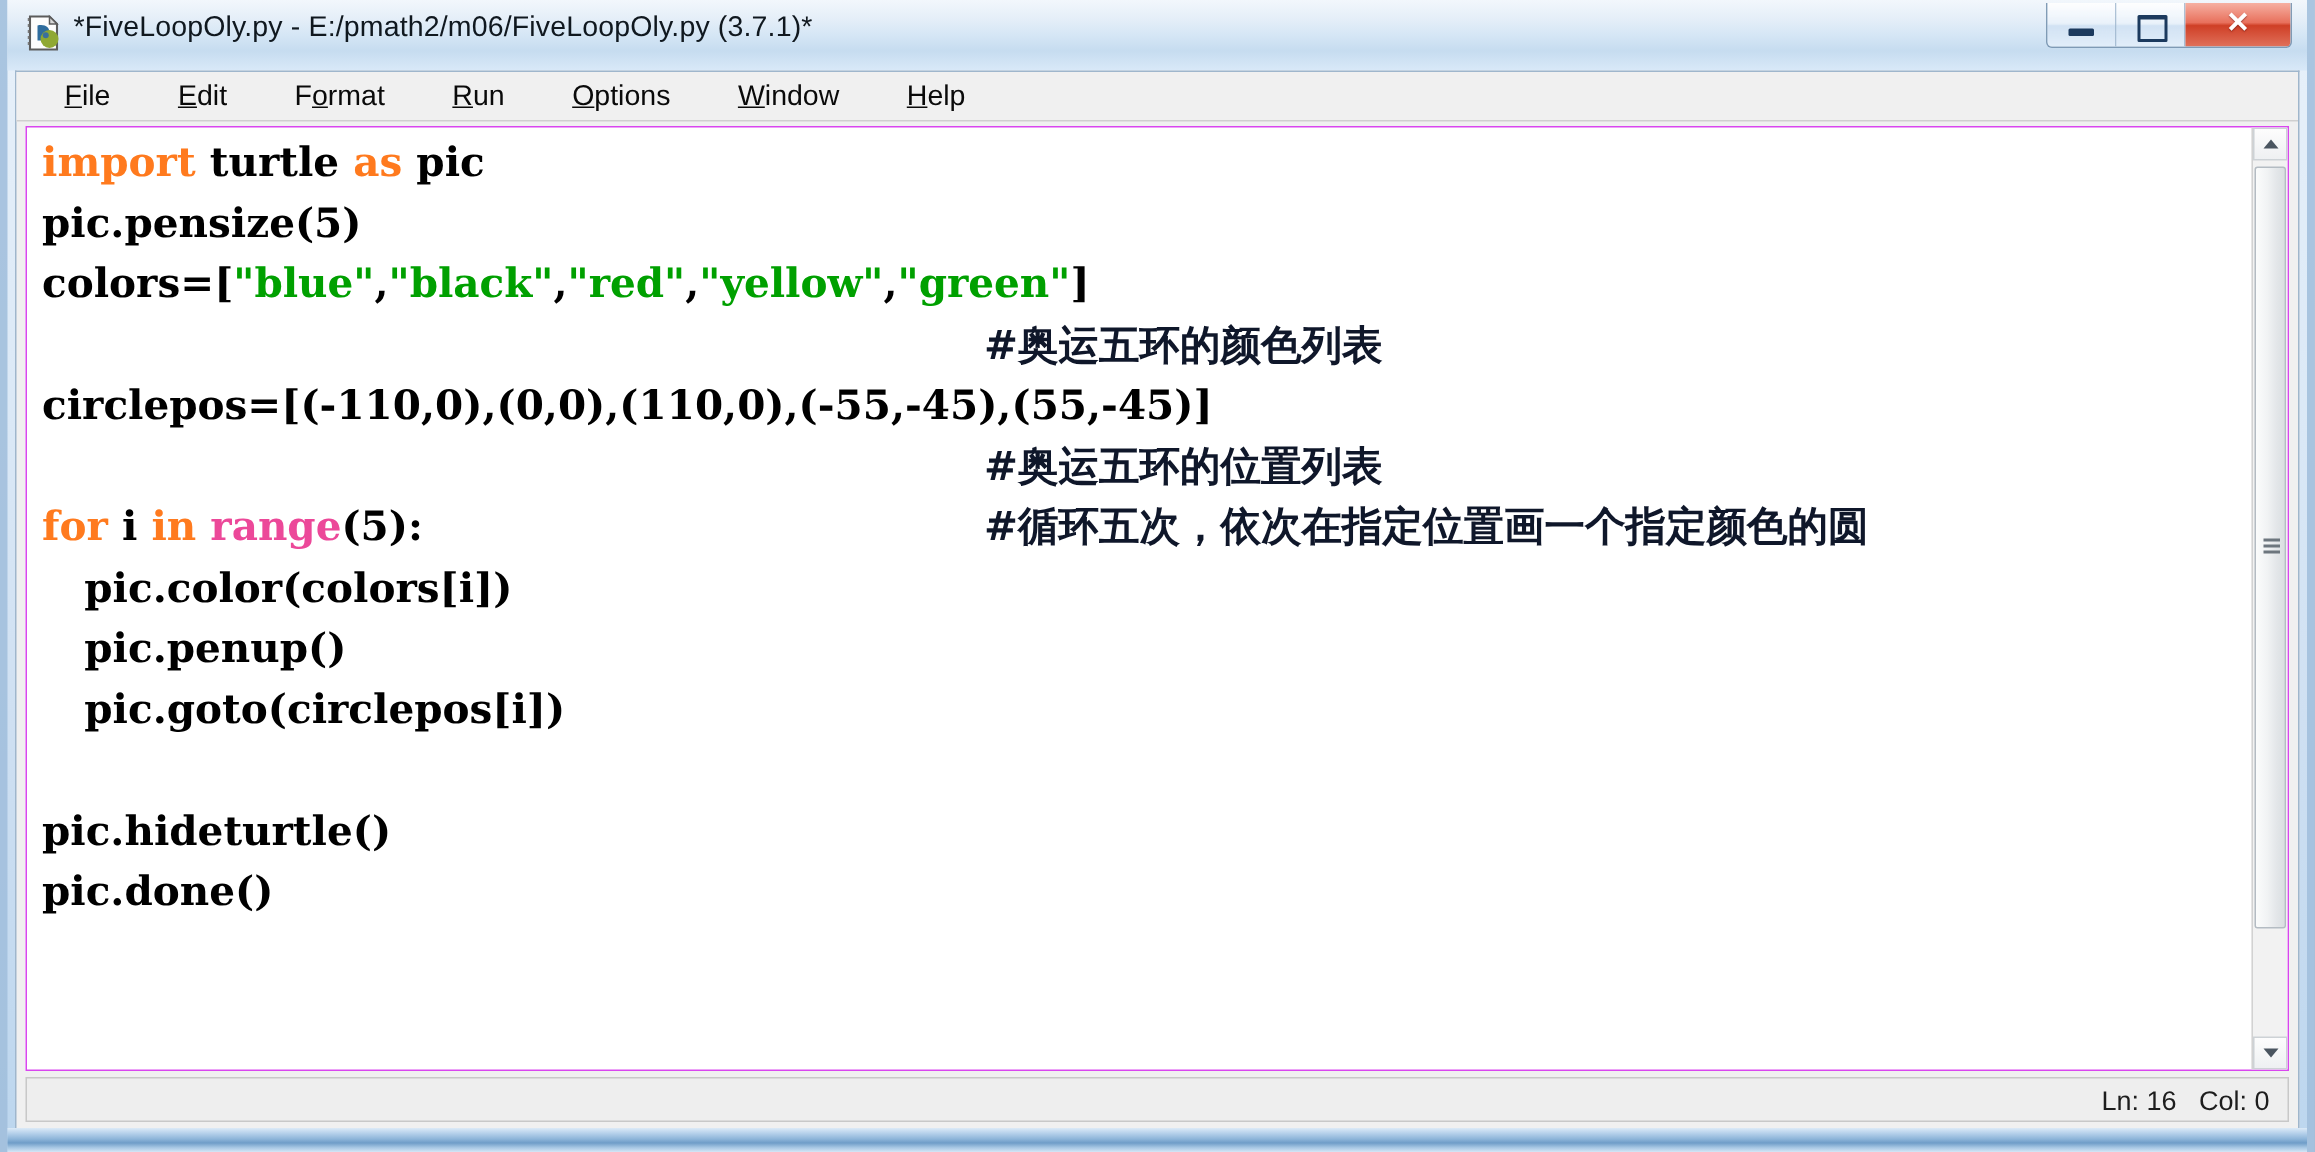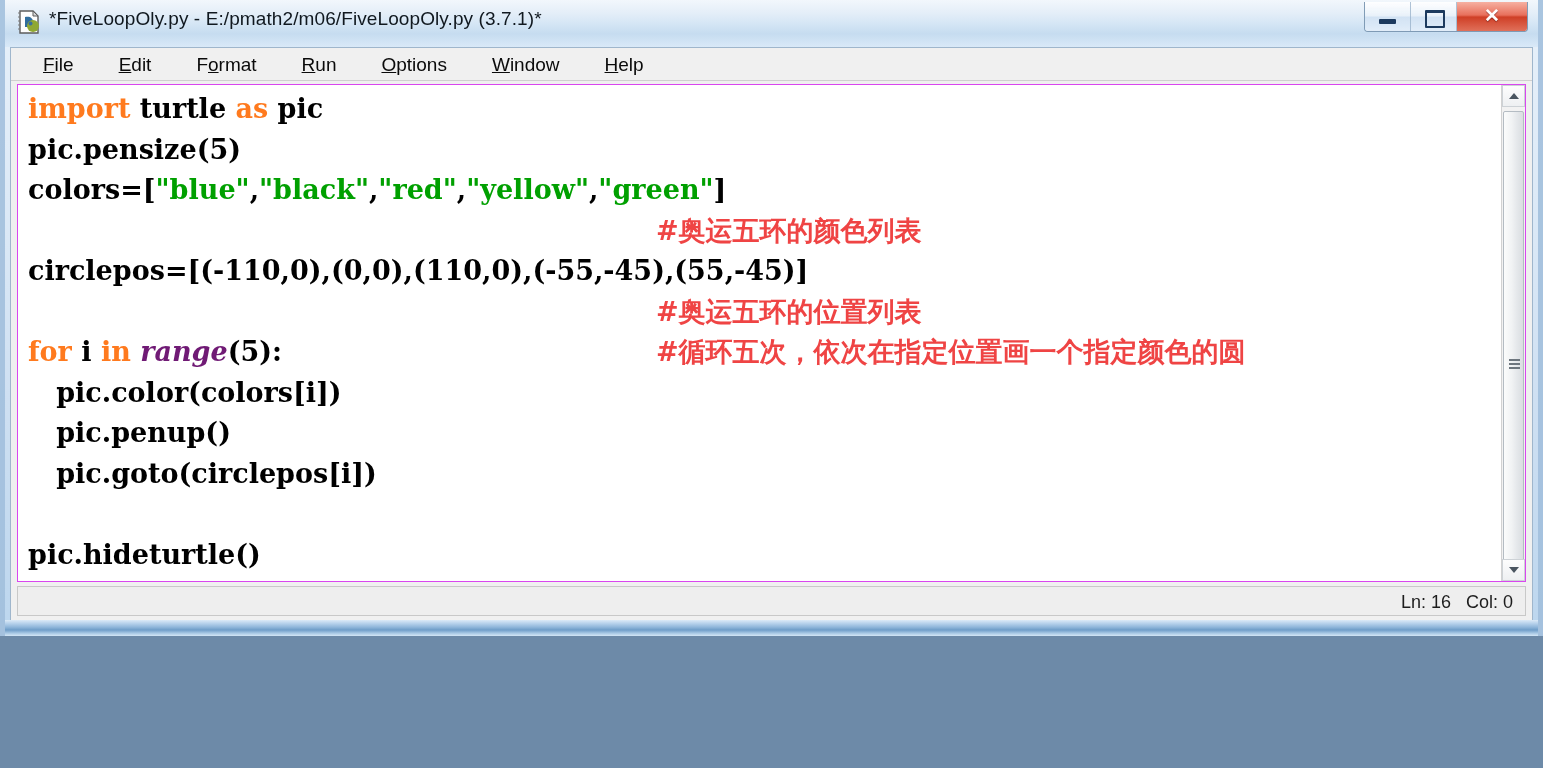--- a/index.html
+++ b/index.html
@@ -12,21 +12,21 @@
     height: 768px;
     overflow: hidden;
     font-family: "Liberation Sans", sans-serif;
   }
 
   
   .window {
     position: absolute;
     left: 0; top: 0;
     width: 1543px;
-    height: 636px;
+    height: 768px;
     box-sizing: border-box;
     background: linear-gradient(to bottom,
         #e8f1fa 0%, #dae8f6 38%, #cfe0f2 62%, #bcd6ee 100%);
     border-left: 5px solid rgba(160,190,220,0.88);
     border-right: 5px solid rgba(160,190,220,0.88);
     border-bottom: 0;
     border-top: 0;
   }
   .frame-inner {
     position: absolute;
@@ -178,24 +178,24 @@
     height: 40.5px;
     line-height: 40.5px;
     font-family: "DejaVu Serif", "Liberation Serif", serif;
     font-weight: bold;
     font-size: 27px;
     color: #000000;
     white-space: pre;
     position: relative;
   }
   .kw   { color: #ff7a1e; }
-  .bi   { color: #701a75; font-style: italic; }
+  .bi   { color: #ec4899; }
   .str  { color: #00a000; }
   .cmt-cjk {
-    color: #ef4444;
+    color: #0f172a;
     font-family: "DejaVu Sans", sans-serif;
     font-weight: bold;
   }
   .cmt-col {
     position: absolute;
     left: 628px;
     top: 0;
     white-space: pre;
   }
 

